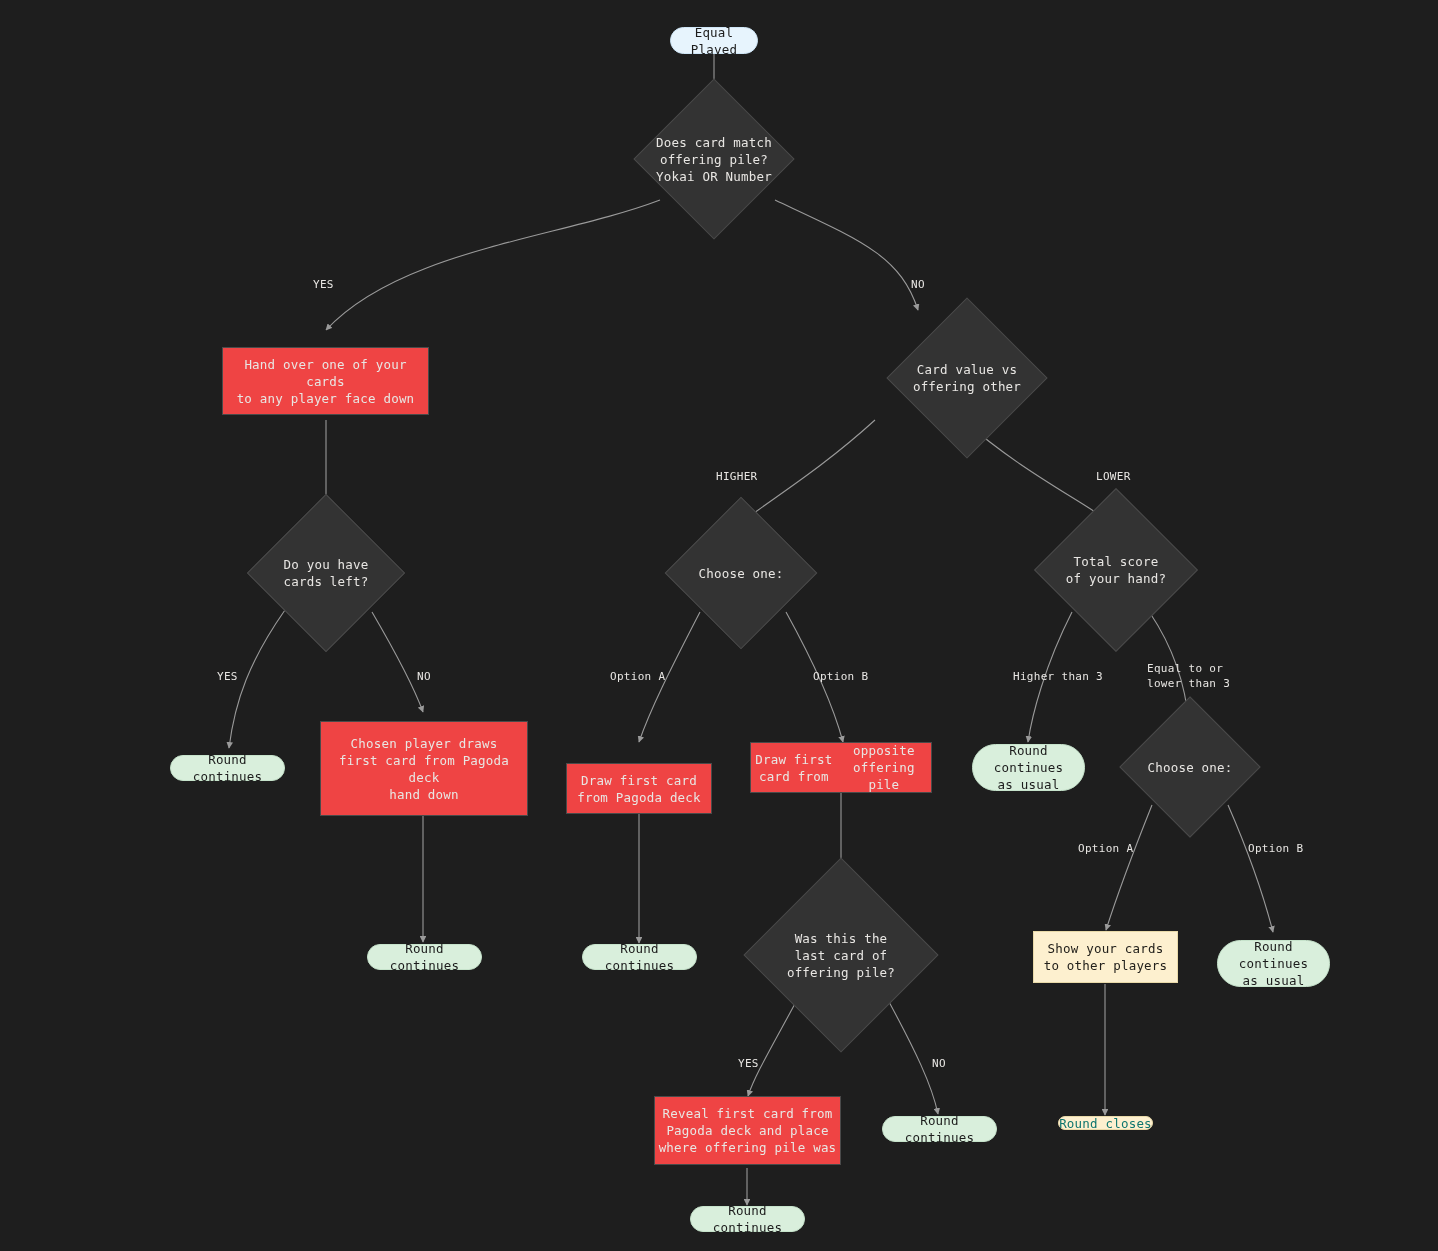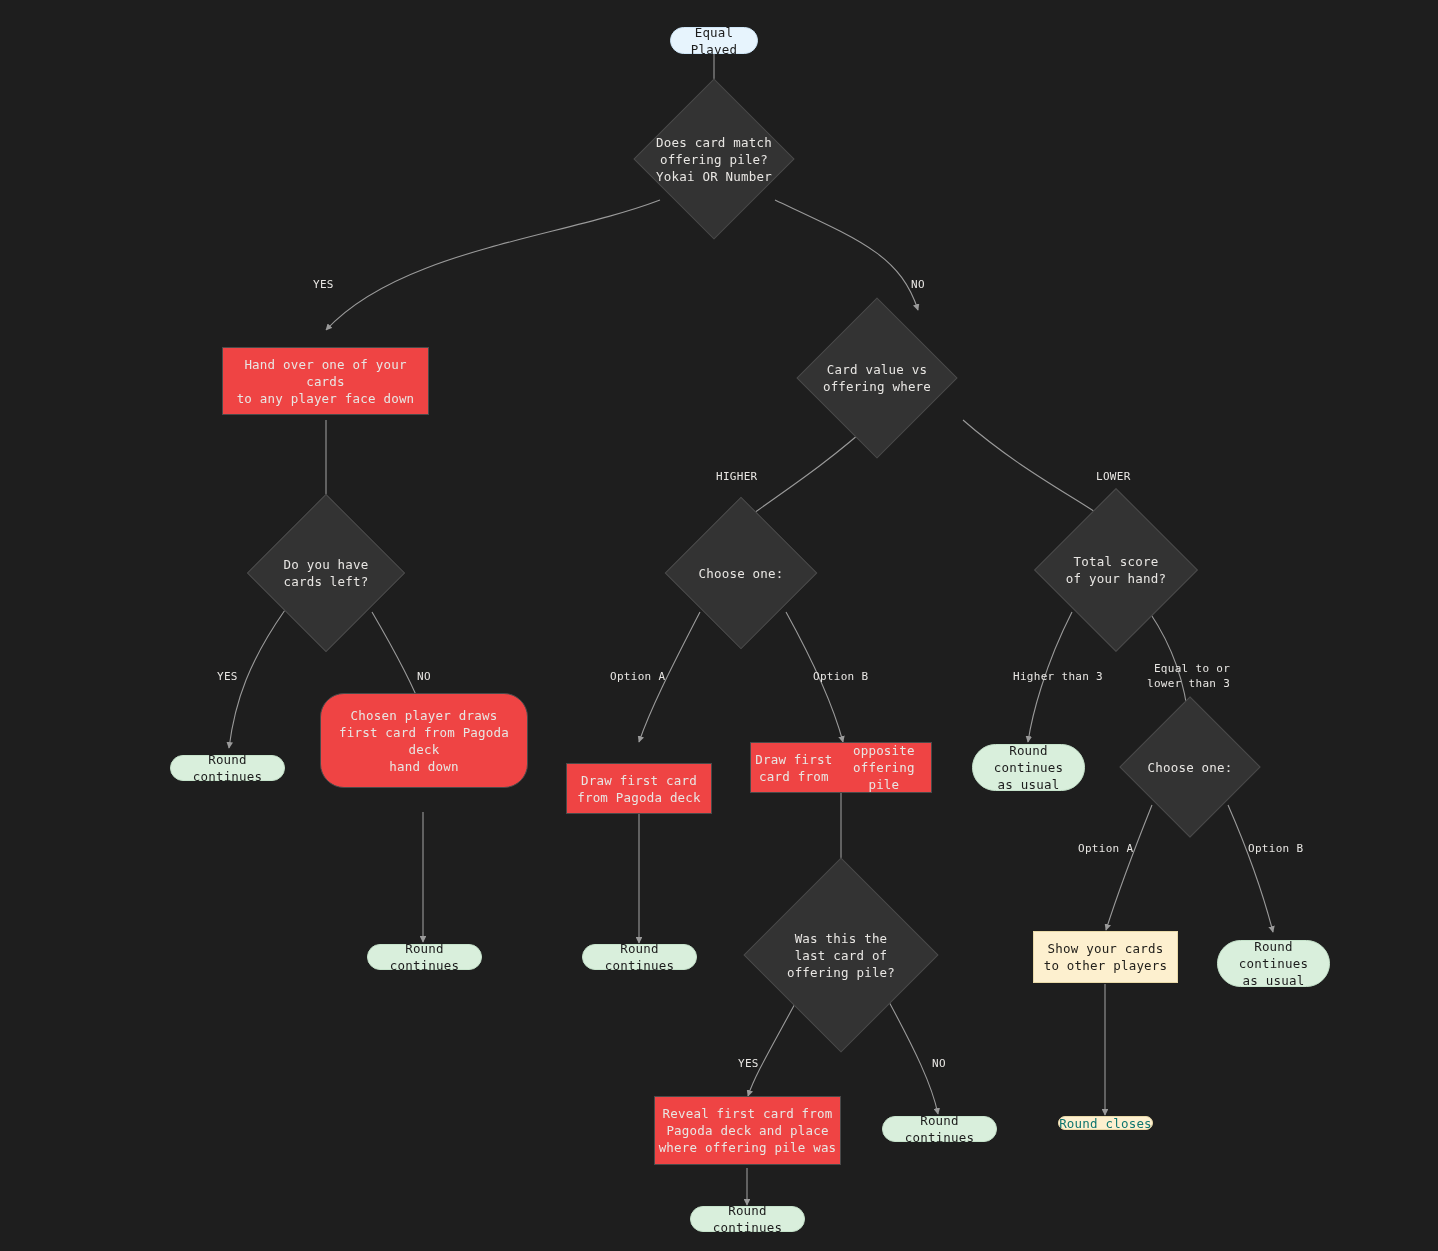--- a/index.html
+++ b/index.html
@@ -10,21 +10,21 @@
   .rect{background:#ef4444;border:1px solid #4a4a4a;color:#e8e6e3;font-size:12.5px;line-height:17px;letter-spacing:.2px;}
   .stadium{border-radius:999px;font-size:12.5px;line-height:17px;letter-spacing:.2px;color:#1c1c1c;}
   .stadium.blue{background:#e7f4fd;border:1px solid #cfe6f7;}
   .stadium.green{background:#d9efdc;border:1px solid #c6e3cb;}
   .rect.cream{background:#fdf0cf;border:1px solid #e8d9a8;color:#23211c;}
   .diamond{position:absolute;}
   .diamond .dshape{position:absolute;left:0;top:0;width:100%;height:100%;background:#333333;border:1px solid #4a4a4a;
      transform:rotate(45deg);box-sizing:border-box;}
   .diamond .dlabel{position:absolute;left:50%;top:50%;transform:translate(-50%,-50%);
      color:#e8e6e3;font-size:12.5px;line-height:17px;white-space:nowrap;text-align:center;letter-spacing:.2px;}
-  .elabel{position:absolute;color:#e8e6e3;font-size:11px;line-height:15px;letter-spacing:.3px;white-space:nowrap;text-align:right;}
+  .elabel{position:absolute;color:#e8e6e3;font-size:11px;line-height:15px;letter-spacing:.3px;white-space:nowrap;text-align:left;}
   .nline{display:block;}
 </style>
 </head>
 <body>
 
 <div id="stage">
 
   <svg class="edges" viewBox="0 0 1438 1251">
     <defs>
       <marker id="arrow" viewBox="0 0 10 10" refX="9" refY="5" markerWidth="6" markerHeight="6" orient="auto-start-reverse">
@@ -86,36 +86,36 @@
     </div>
   </div>
 
   <div class="elabel" style="left:217px;top:669px;">YES</div>
   <div class="elabel" style="left:417px;top:669px;">NO</div>
 
   <div class="node stadium green" style="left:170px;top:755px;width:115px;height:26px;">
     <span>Round continues</span>
   </div>
 
-  <div class="node rect" style="left:320px;top:693px;width:208px;height:95px;flex-direction:column;border-radius:24px;">
+  <div class="node rect" style="left:320px;top:721px;width:208px;height:95px;flex-direction:column;">
     <span class="nline">Chosen player draws</span>
     <span class="nline">first card from Pagoda</span>
     <span class="nline">deck</span>
     <span class="nline">hand down</span>
   </div>
 
   <div class="node stadium green" style="left:367px;top:944px;width:115px;height:26px;">
     <span>Round continues</span>
   </div>
 
-  <div class="diamond" style="left:820px;top:321px;width:114px;height:114px;">
+  <div class="diamond" style="left:910px;top:321px;width:114px;height:114px;">
     <div class="dshape"></div>
     <div class="dlabel">
       <span class="nline">Card value vs</span>
-      <span class="nline">offering where</span>
+      <span class="nline">offering other</span>
     </div>
   </div>
 
   <div class="elabel" style="left:716px;top:469px;">HIGHER</div>
   <div class="elabel" style="left:1096px;top:469px;">LOWER</div>
 
   <div class="diamond" style="left:687px;top:519px;width:108px;height:108px;">
     <div class="dshape"></div>
     <div class="dlabel">
       <span class="nline">Choose one:</span>

